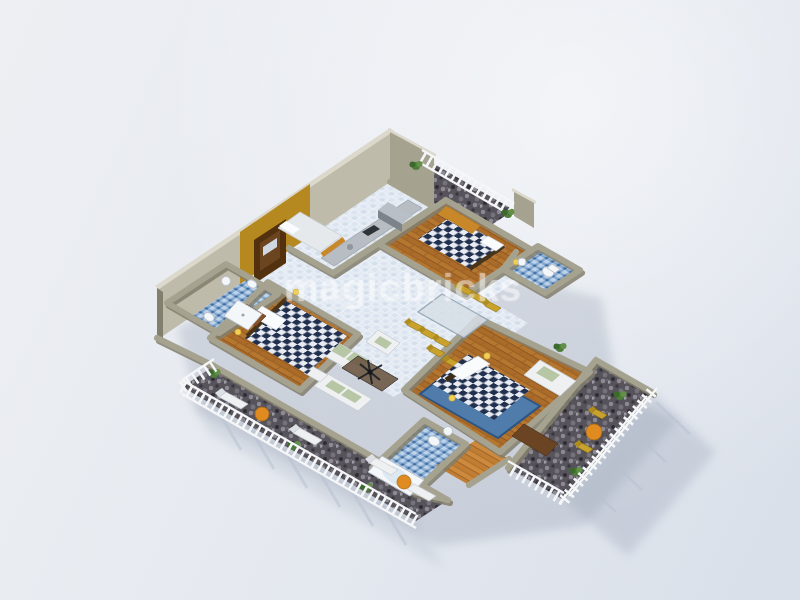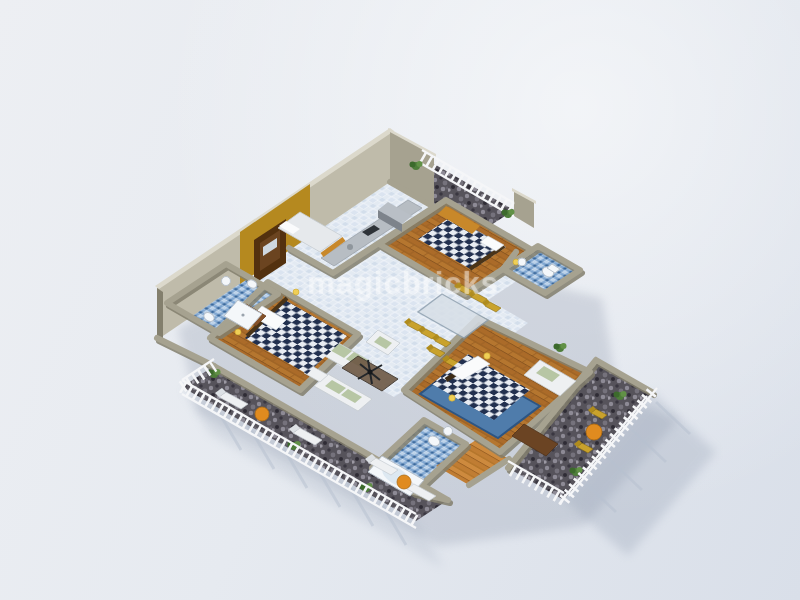--- a/index.html
+++ b/index.html
@@ -28,21 +28,21 @@
   .sage{fill:var(--cushion_sage);}
   .orange{fill:var(--accent_orange);}
   .rug{fill:var(--rug_blue);}
   .fixture{fill:#f4f7fa;stroke:#b9c2cc;stroke-width:1;}
   .rail-post{stroke:var(--railing_white);stroke-width:12;stroke-dasharray:2.6 4.6;fill:none;}
   .rail-bar{stroke:var(--railing_white);stroke-width:2.2;fill:none;}
   .streak{stroke:#b7c1d0;stroke-width:3;opacity:.5;}
   .lamp{fill:#f0cf56;stroke:#c9a22c;stroke-width:.6;}
   .watermark{
     position:absolute; left:268px; top:266px; width:270px; text-align:center;
-    font-size:31px; font-weight:700; letter-spacing:1px;
+    font-size:39px; font-weight:700; letter-spacing:1px;
     color:var(--watermark); text-shadow:0 0 3px rgba(255,255,255,.25);
     pointer-events:none; user-select:none;
   }
 </style>
 </head>
 <body>
 
 <div id="stage">
 <svg width="800" height="600" viewBox="0 0 800 600" aria-hidden="false">
   <defs>

